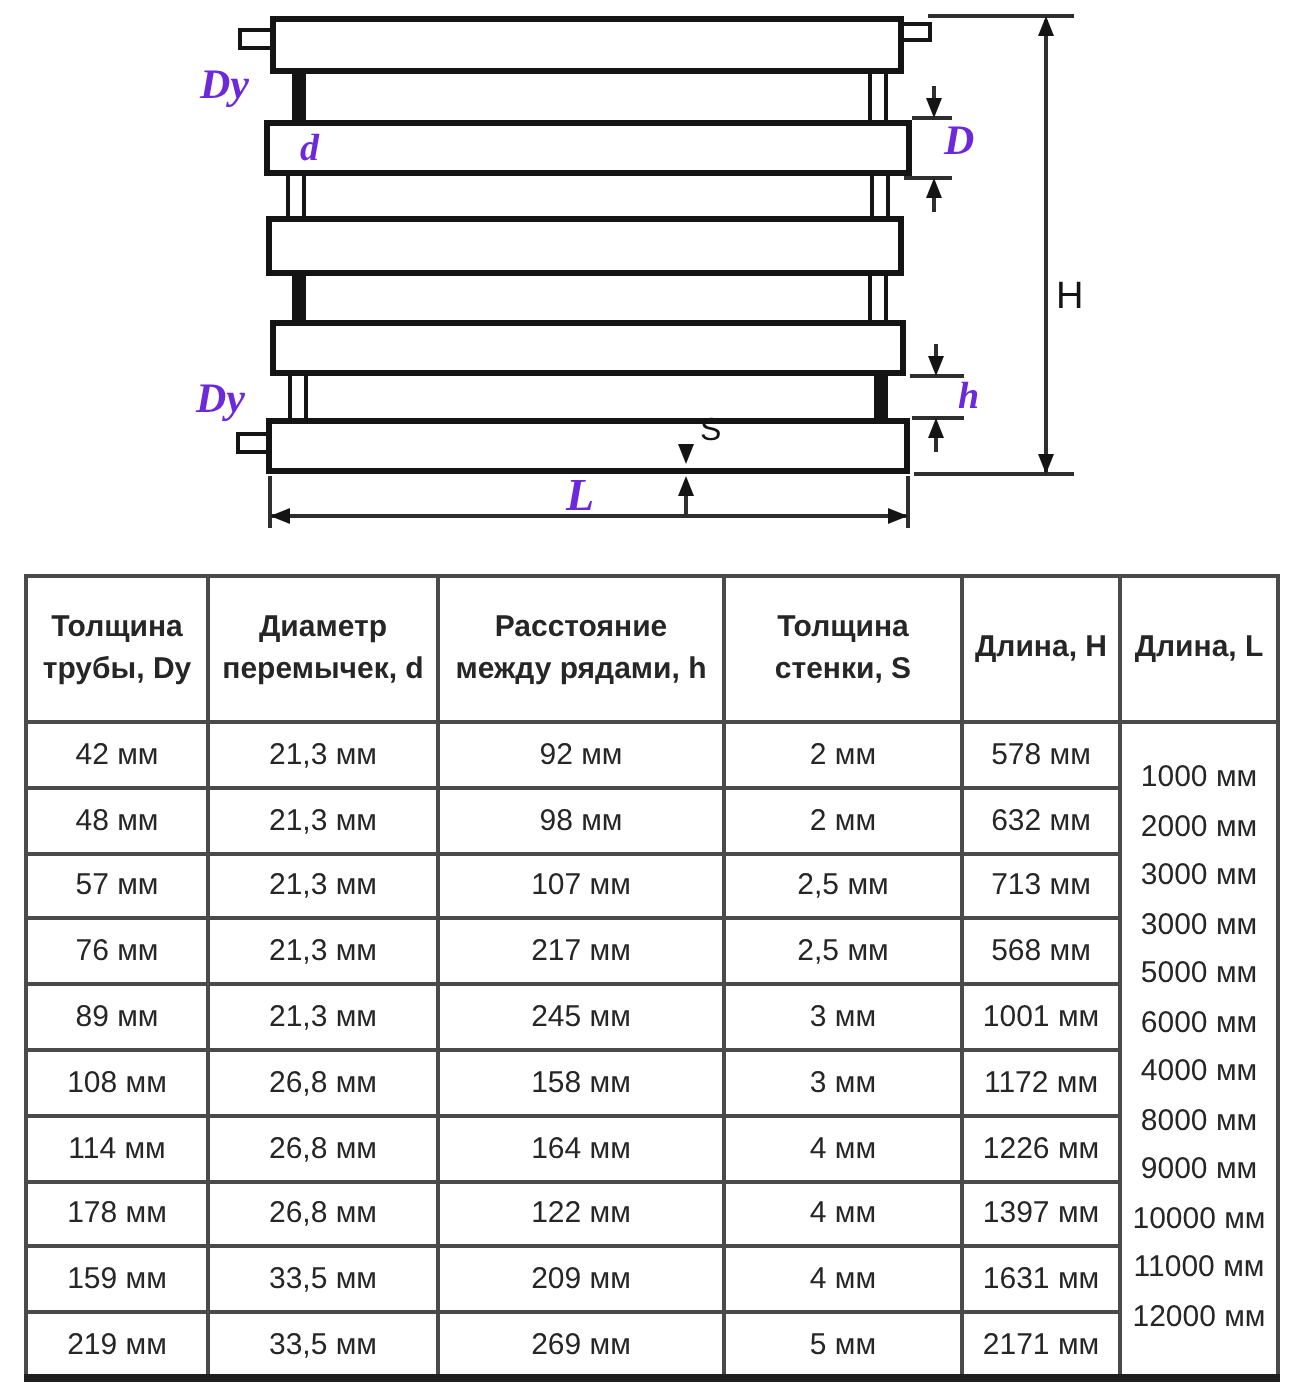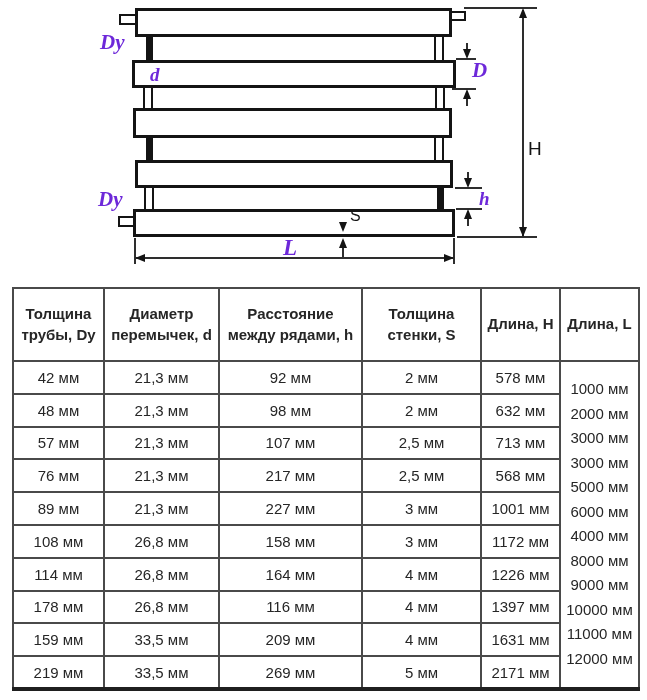--- a/index.html
+++ b/index.html
@@ -158,42 +158,42 @@
       <tr>
         <td>76 мм</td>
         <td>21,3 мм</td>
         <td>217 мм</td>
         <td>2,5 мм</td>
         <td>568 мм</td>
       </tr>
       <tr>
         <td>89 мм</td>
         <td>21,3 мм</td>
-        <td>227 мм</td>
+        <td>245 мм</td>
         <td>3 мм</td>
         <td>1001 мм</td>
       </tr>
       <tr>
         <td>108 мм</td>
         <td>26,8 мм</td>
         <td>158 мм</td>
         <td>3 мм</td>
         <td>1172 мм</td>
       </tr>
       <tr>
         <td>114 мм</td>
         <td>26,8 мм</td>
         <td>164 мм</td>
         <td>4 мм</td>
         <td>1226 мм</td>
       </tr>
       <tr>
         <td>178 мм</td>
         <td>26,8 мм</td>
-        <td>116 мм</td>
+        <td>122 мм</td>
         <td>4 мм</td>
         <td>1397 мм</td>
       </tr>
       <tr>
         <td>159 мм</td>
         <td>33,5 мм</td>
         <td>209 мм</td>
         <td>4 мм</td>
         <td>1631 мм</td>
       </tr>

